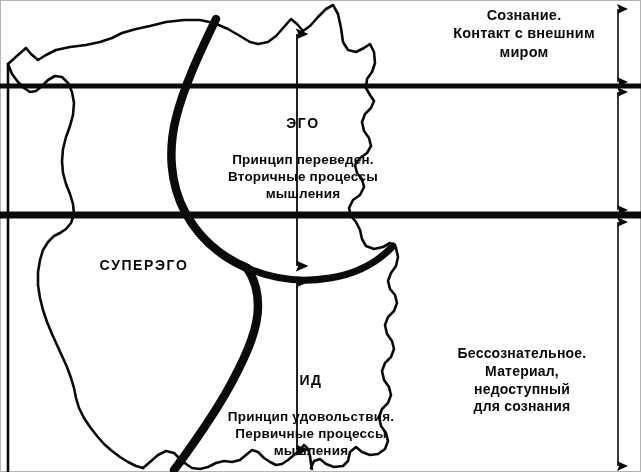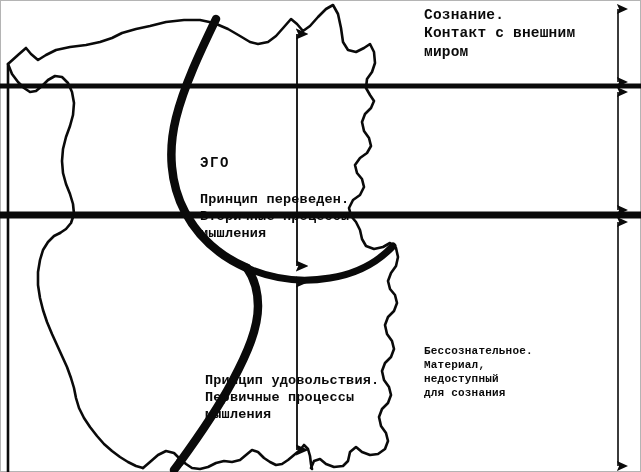--- a/index.html
+++ b/index.html
@@ -17,43 +17,43 @@
   }
   #diagram {
     position: absolute;
     left: 0;
     top: 0;
     width: 641px;
     height: 472px;
   }
   .lbl {
     position: absolute;
+    text-align: center;
     color: #0a0a0a;
-    font-family: Liberation Mono, monospace;
+    font-family: Liberation Sans, sans-serif;
     line-height: 1.27;
     letter-spacing: 0.2px;
     white-space: pre-line;
     font-weight: 700;
   }
   .lbl .ttl {
     display: block;
     font-weight: 700;
     letter-spacing: 1.6px;
     margin-bottom: 1px;
-    margin-top: 40px;
   }
   .lbl .sub {
     display: block;
     font-weight: 700;
   }
 
   
   #lbl-conscious   { left: 424px; top: 6px;   width: 200px; font-size: 14.5px; }
   #lbl-preconscious{ left: 420px; top: 103px; width: 210px; font-size: 14.5px; }
-  #lbl-unconscious { left: 424px; top: 345px; width: 196px; font-size: 11px; }
+  #lbl-unconscious { left: 424px; top: 345px; width: 196px; font-size: 14px; }
 
   #lbl-ego         { left: 200px; top: 98px;  width: 206px; font-size: 13.5px; }
   #lbl-ego .ttl    { font-size: 14px; }
   #lbl-superego    { left: 42px;  top: 240px; width: 204px; font-size: 13.5px; }
   #lbl-superego .ttl { font-size: 14px; }
   #lbl-id          { left: 205px; top: 355px; width: 212px; font-size: 13.5px; }
   #lbl-id .ttl     { font-size: 14px; }
 </style>
 </head>
 <body>
@@ -155,21 +155,23 @@
 для сознания</div>
 
   <div class="lbl" id="lbl-ego">
     <span class="ttl">ЭГО</span>
     <span class="sub">Принцип переведен.
 Вторичные процессы
 мышления</span>
   </div>
 
   <div class="lbl" id="lbl-superego">
+    <span class="ttl">СУПЕРЭГО</span>
   </div>
 
   <div class="lbl" id="lbl-id">
+    <span class="ttl">ИД</span>
     <span class="sub">Принцип удовольствия.
 Первичные процессы
 мышления</span>
   </div>
 
 </div>
 
 </body></html>

